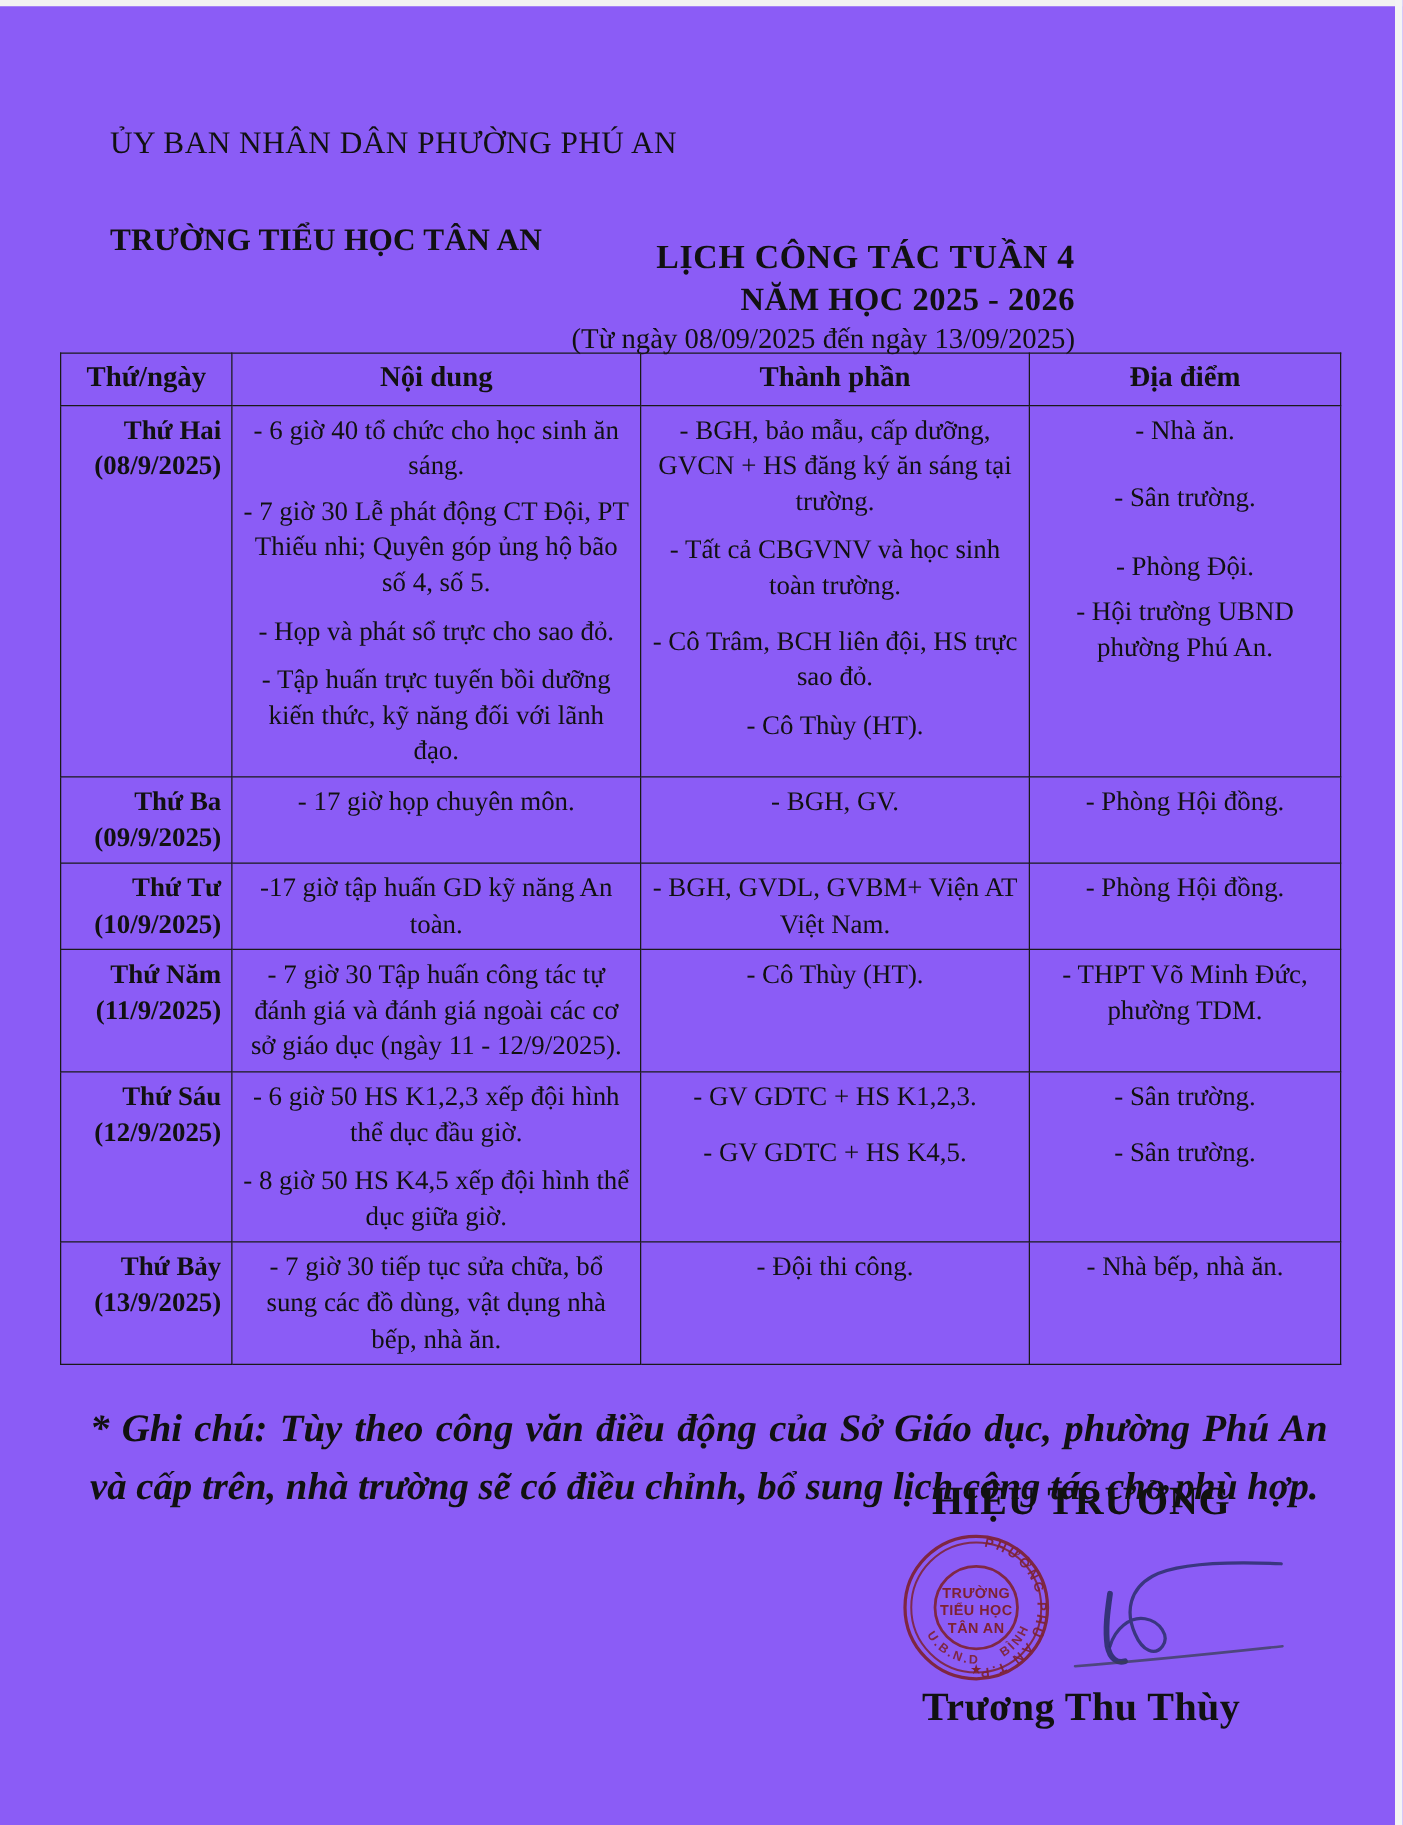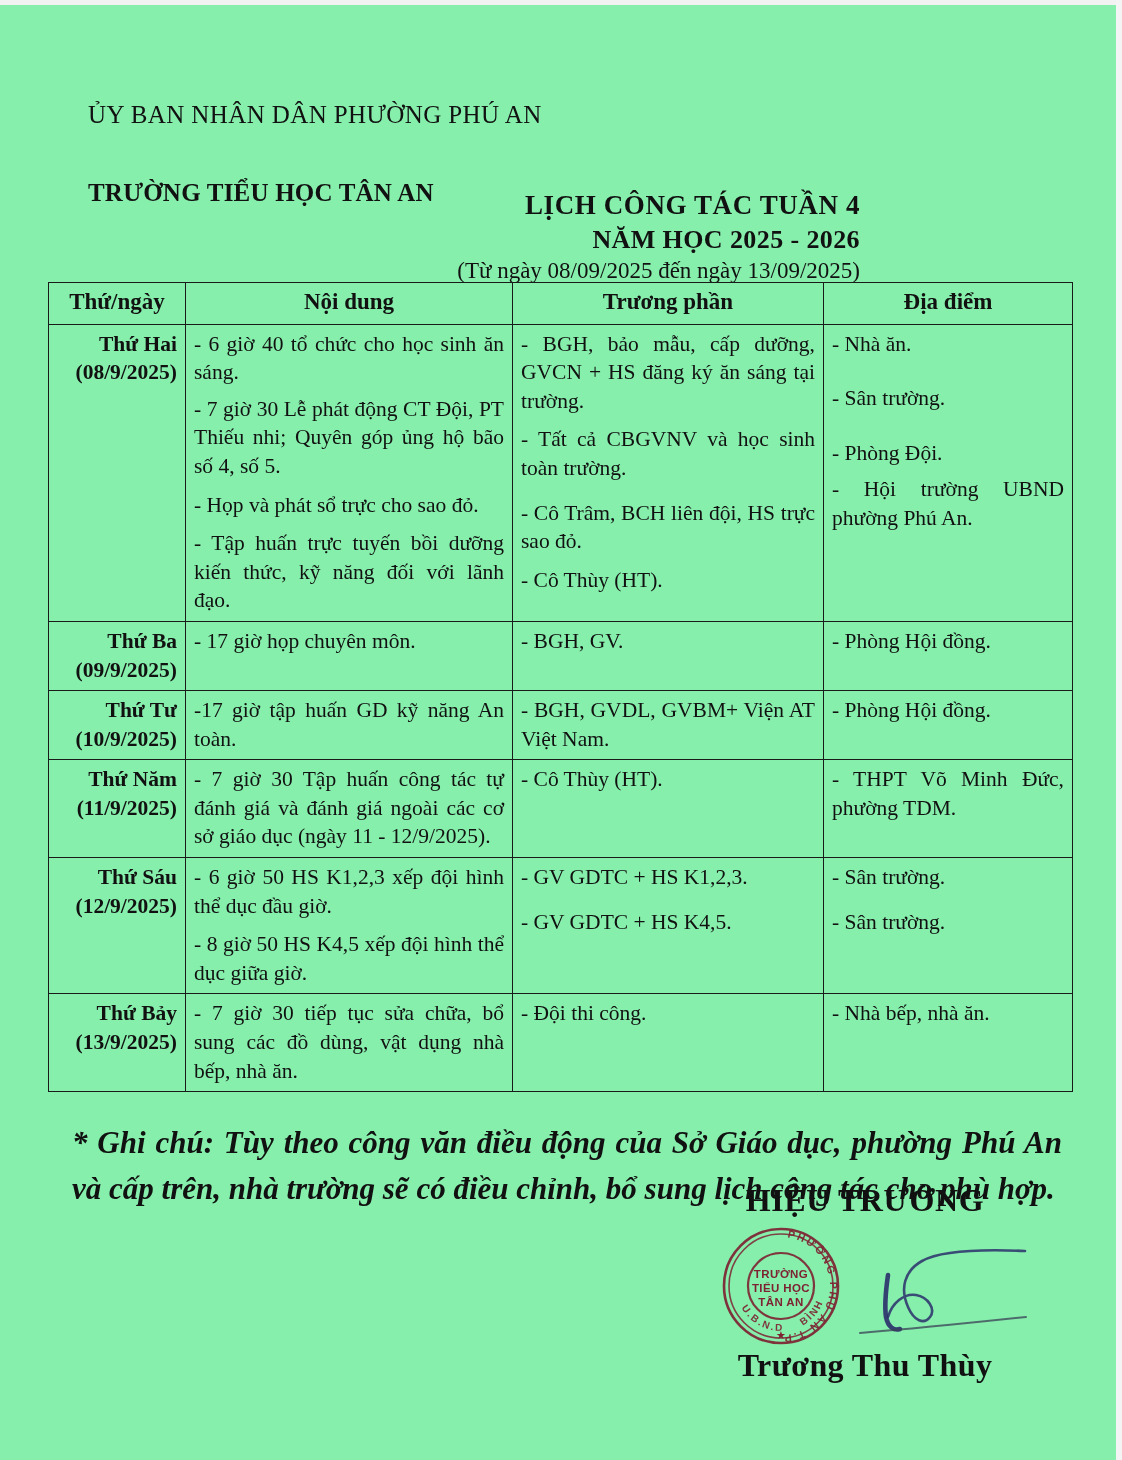--- a/index.html
+++ b/index.html
@@ -11,21 +11,21 @@
     width: 1122px;
     height: 1460px;
     position: relative;
     font-family: "Liberation Serif", "DejaVu Serif", serif;
     color: #111111;
     overflow: hidden;
   }
   .page {
     position: absolute;
     inset: 0;
-    background: #86efac;
+    background: #8b5cf6;
   }
   .top-band {
     position: absolute;
     top: 0; left: 0; right: 0;
     height: 5px;
     background: #f2f2f2;
   }
   .right-band {
     position: absolute;
     top: 0; right: 0;
@@ -108,21 +108,21 @@
   td.daycell {
     text-align: right;
     vertical-align: middle;
     font-weight: bold;
     font-size: 22px;
     line-height: 1.3;
     padding-left: 2px;
     padding-right: 2px;
   }
   .just { text-align: justify; text-justify: inter-word; }
-  .blk { margin: 0 0 0 0; }
+  .blk { margin: 0 0 0 0; text-align: center; }
   .blk + .blk { margin-top: 10px; }
   .spacer-lg { height: 26px; }
   .spacer-md { height: 16px; }
   .spacer-sm { height: 8px; }
 
   
   .note {
     position: absolute;
     left: 72px;
     top: 1120px;
@@ -196,21 +196,21 @@
     <colgroup>
       <col class="c-day">
         <col class="c-cont">
         <col class="c-part">
         <col class="c-loc">
     </colgroup>
     <thead>
       <tr>
         <th>Thứ/ngày</th>
         <th>Nội dung</th>
-        <th>Trương phần</th>
+        <th>Thành phần</th>
         <th>Địa điểm</th>
       </tr>
     </thead>
     <tbody>
 
       <tr>
         <td class="daycell">
           <div>Thứ Hai</div>
           <div>(08/9/2025)</div>
         </td>

